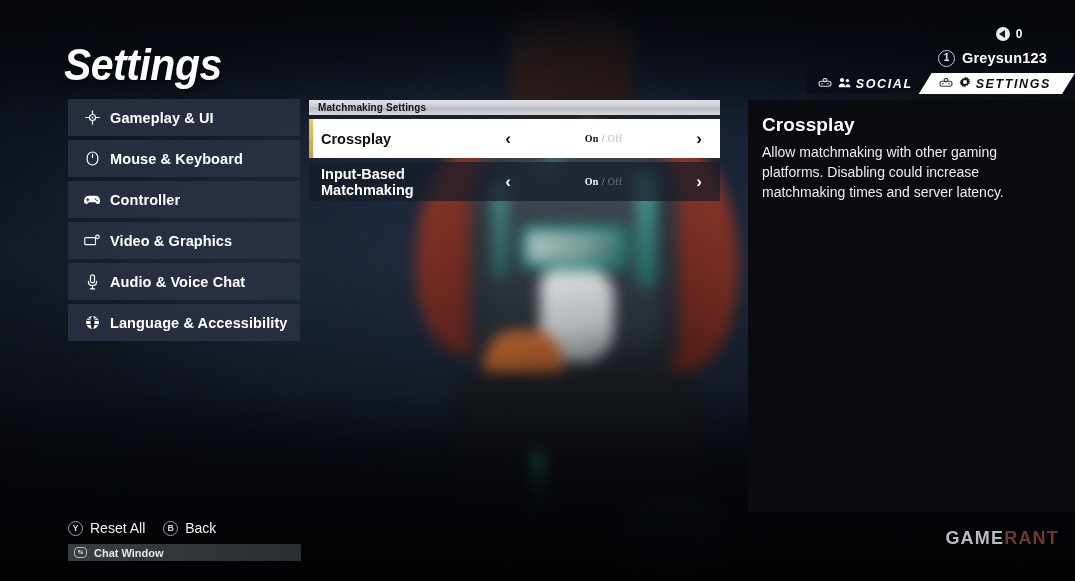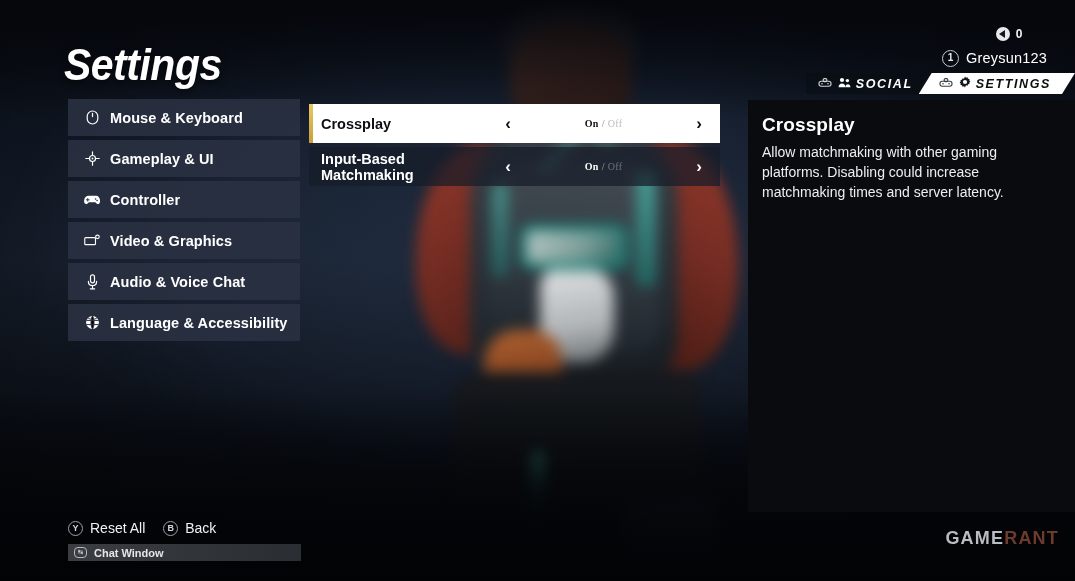--- a/index.html
+++ b/index.html
@@ -161,21 +161,21 @@
     gap: 7px; padding-right: 28px; margin-top: 6px; height: 20px;
   }
   .level-badge {
     width: 17px; height: 17px; border-radius: 50%;
     border: 1.3px solid #c7cbd2;
     color: #e9ebee; font-size: 10px; font-weight: 600;
     display:flex; align-items:center; justify-content:center;
     line-height: 1;
   }
   .player-name {
-    color:#ffffff; font-size: 14.5px; font-weight: 400;
+    color:#ffffff; font-size: 14.5px; font-weight: 700;
     letter-spacing: 0.2px;
   }
   .nav-tabs {
     display:flex; justify-content:flex-end; align-items:stretch;
     margin-top: 5px; height: 21px; font-style: italic;
   }
   .tab {
     display:flex; align-items:center; gap:5px;
     padding: 0 10px 0 8px;
     font-size: 12.5px; font-weight: 800;
@@ -468,37 +468,37 @@
         </span>
         <span>SETTINGS</span>
       </div>
     </div>
   </div>
 
   <div class="sidebar">
 
     <div class="side-item">
       <span class="side-icon">
-        <svg width="13" height="15" viewBox="0 0 13 15">
-            <rect x="1.2" y="1" width="10.6" height="13" rx="5.3" fill="none" stroke="#ffffff" stroke-width="1.2"></rect>
-            <path d="M6.5 3.4v3.2" stroke="#ffffff" stroke-width="1.2" stroke-linecap="round"></path>
-          </svg>
-      </span>
-      <span>Mouse &amp; Keyboard</span>
-    </div>
-
-    <div class="side-item">
-      <span class="side-icon">
         <svg width="15" height="15" viewBox="0 0 15 15">
             <circle cx="7.5" cy="7.5" r="3" fill="none" stroke="#ffffff" stroke-width="1.2"></circle>
             <circle cx="7.5" cy="7.5" r="0.9" fill="#ffffff"></circle>
             <path d="M7.5 0.8v3M7.5 11.2v3M0.8 7.5h3M11.2 7.5h3" stroke="#ffffff" stroke-width="1.2" stroke-linecap="round"></path>
           </svg>
       </span>
       <span>Gameplay &amp; UI</span>
+    </div>
+
+    <div class="side-item">
+      <span class="side-icon">
+        <svg width="13" height="15" viewBox="0 0 13 15">
+            <rect x="1.2" y="1" width="10.6" height="13" rx="5.3" fill="none" stroke="#ffffff" stroke-width="1.2"></rect>
+            <path d="M6.5 3.4v3.2" stroke="#ffffff" stroke-width="1.2" stroke-linecap="round"></path>
+          </svg>
+      </span>
+      <span>Mouse &amp; Keyboard</span>
     </div>
 
     <div class="side-item">
       <span class="side-icon">
         <svg width="17" height="12" viewBox="0 0 17 12">
             <path d="M4.6 1.6h7.8c2 0 3.6 1.9 4 4.3.4 2.4-.5 4.3-2.1 4.3-1.3 0-1.9-1-2.8-1.9H4.5c-.9.9-1.5 1.9-2.8 1.9C.1 10.2-.8 8.3-.4 5.9c.4-2.4 2-4.3 5-4.3z" transform="translate(0.6,0)" fill="#ffffff"></path>
             <path d="M4 4.3v3M2.5 5.8h3" stroke="#2a3142" stroke-width="1" stroke-linecap="round"></path>
             <circle cx="12.3" cy="5" r="0.85" fill="#2a3142"></circle>
             <circle cx="13.9" cy="6.6" r="0.85" fill="#2a3142"></circle>
           </svg>
@@ -535,20 +535,21 @@
             <path d="M3.2 3.2c2.2 1.4 6.4 1.4 8.6 0" stroke="#2a3142" stroke-width="0.9" fill="none"></path>
           </svg>
       </span>
       <span>Language &amp; Accessibility</span>
     </div>
 
 
   </div>
 
   <div class="panel">
+    <div class="panel-header">Matchmaking Settings</div>
 
     <div class="opt-row active">
       <div class="opt-label">Crossplay</div>
       <div class="opt-arrow opt-arrow-left">‹</div>
       <div class="opt-values">
         <span class="val-on">On</span><span class="val-sep">/</span><span class="val-off">Off</span>
       </div>
       <div class="opt-arrow opt-arrow-right">›</div>
     </div>
 

